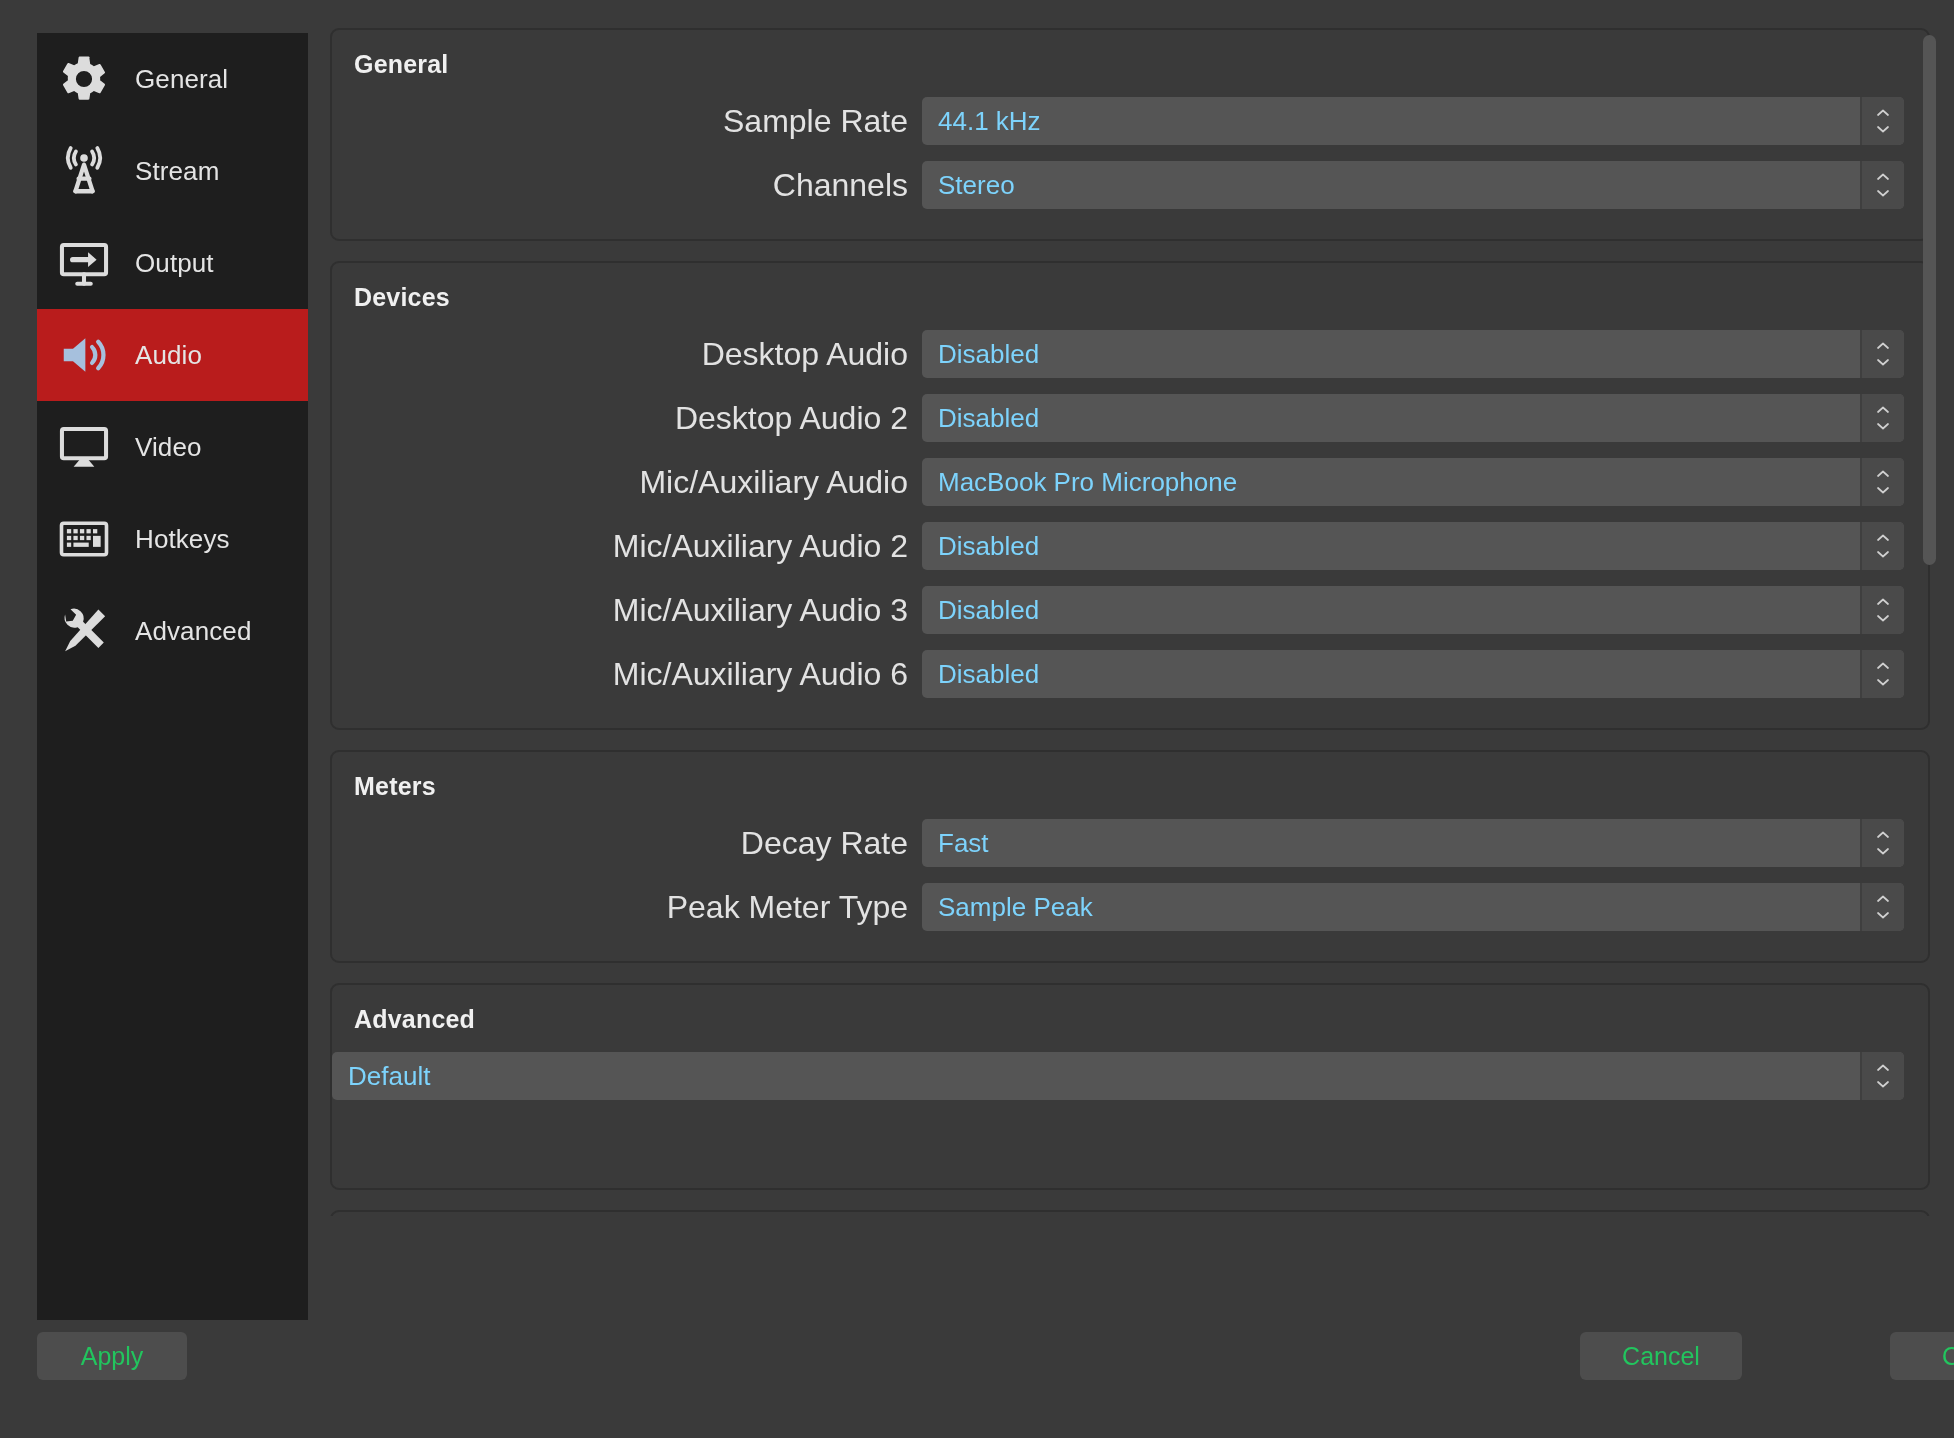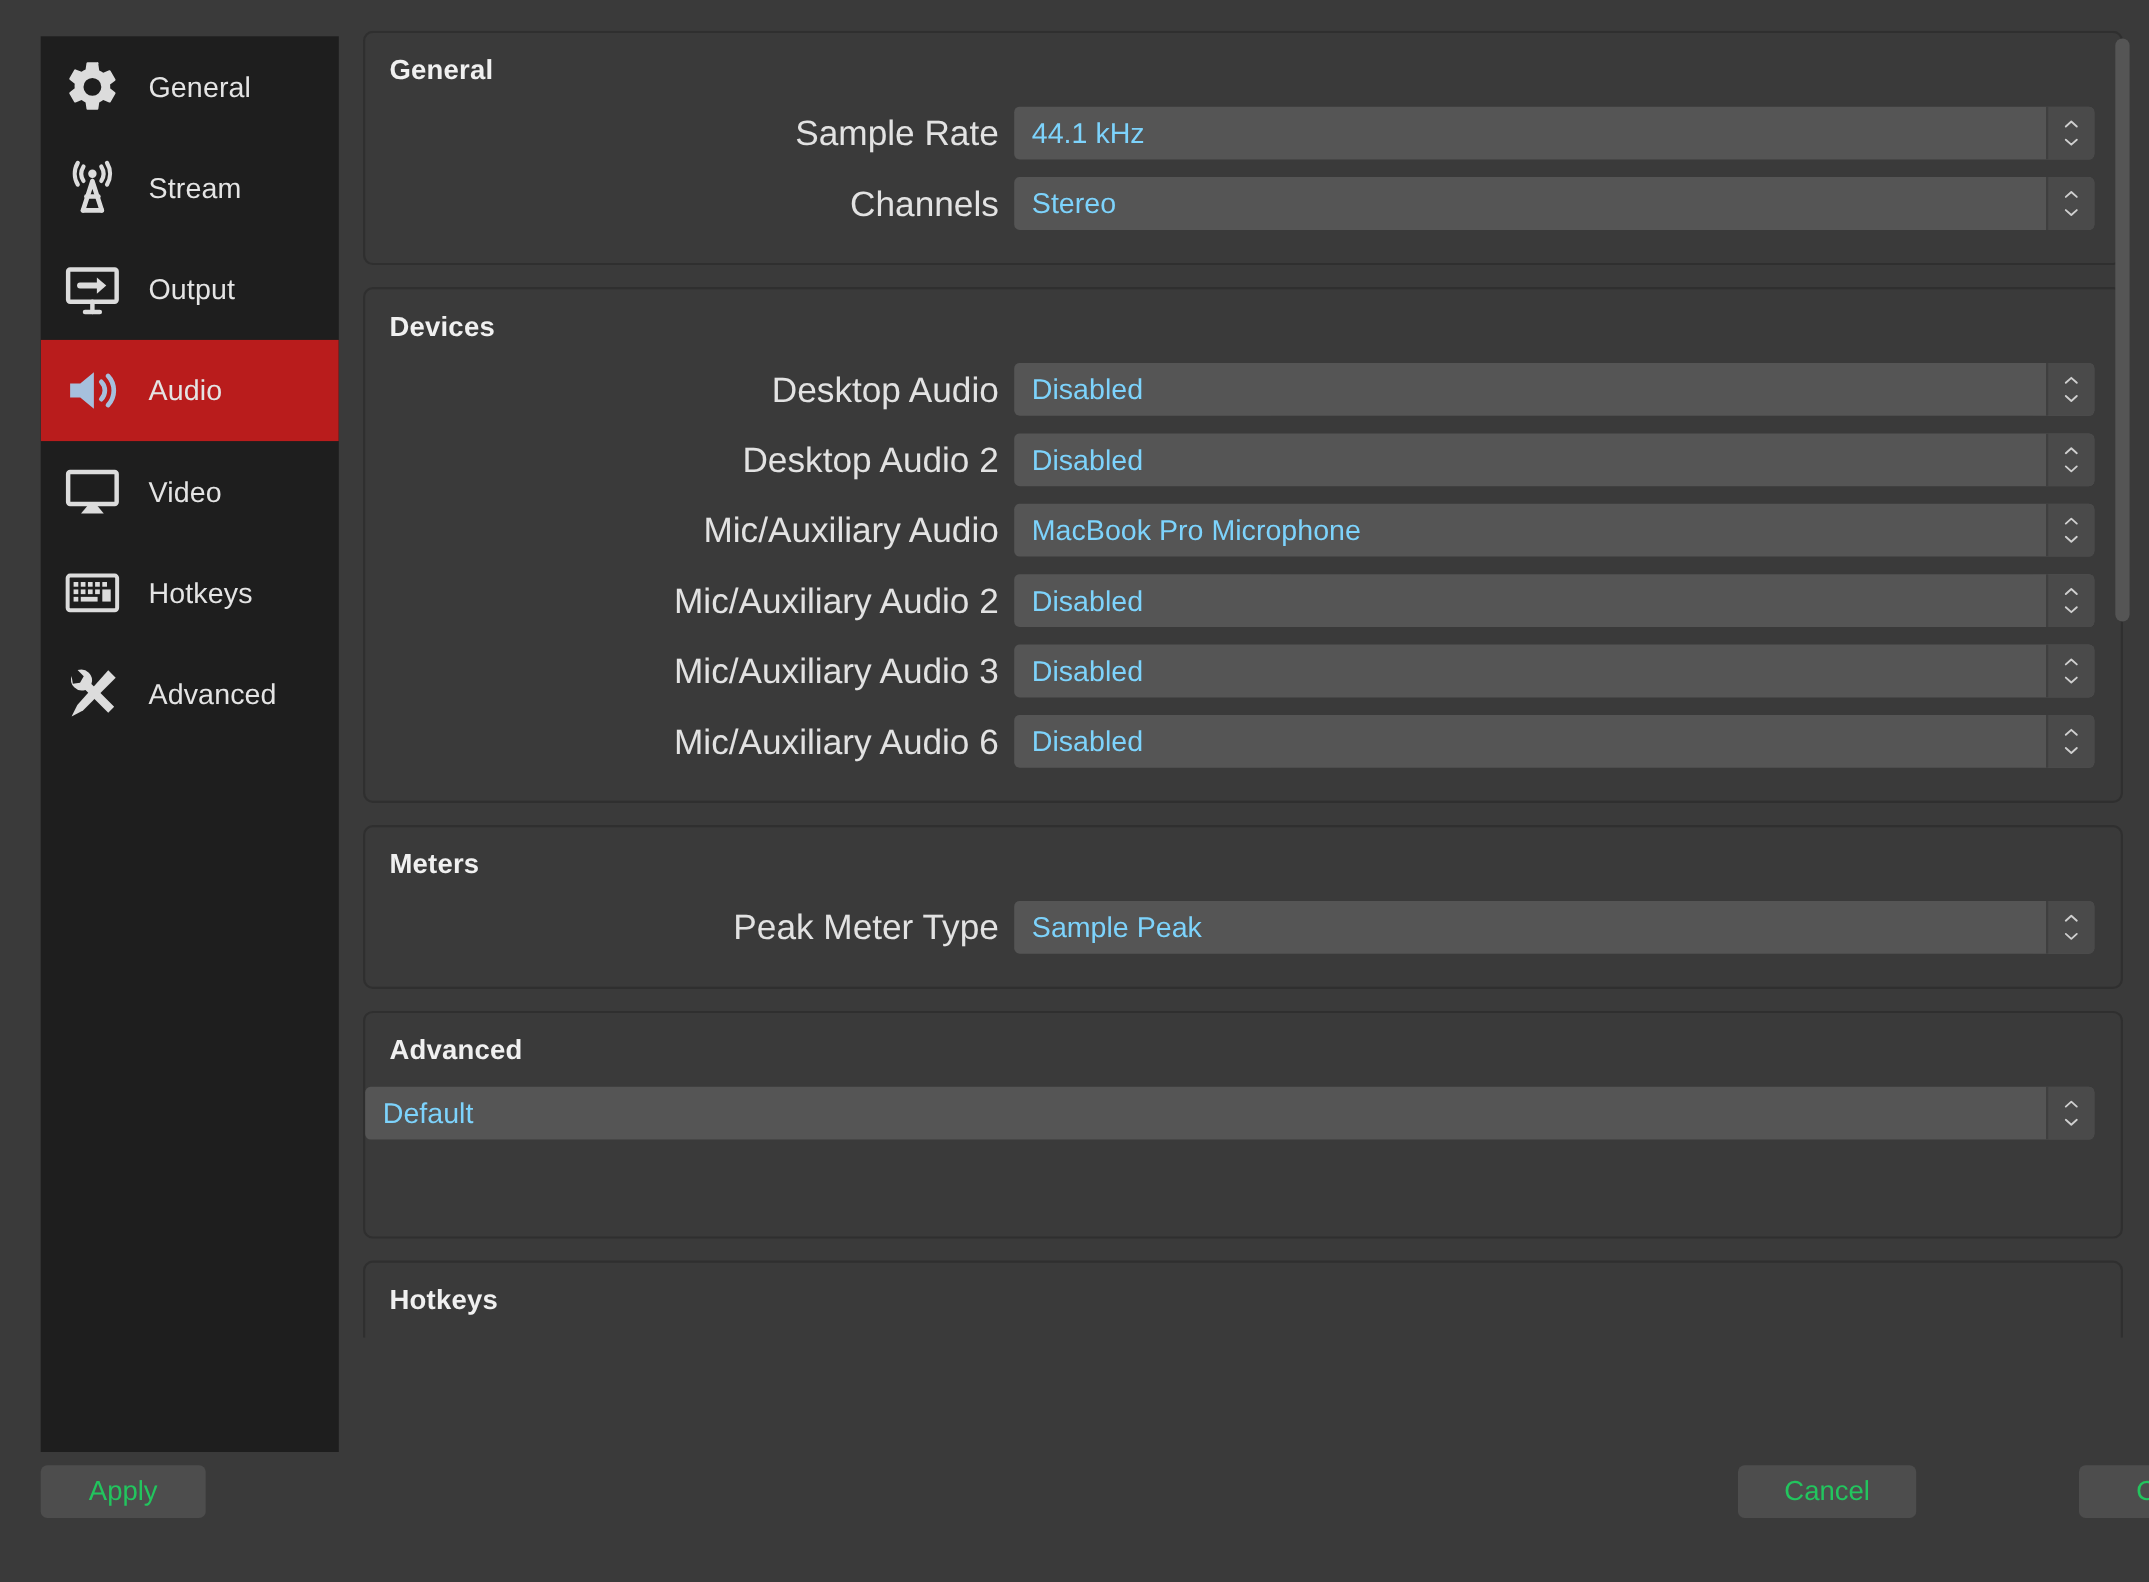--- a/index.html
+++ b/index.html
@@ -416,20 +416,34 @@
               </div>
             </div>
           </div>
         </div>
       </div>
 
       <div class="group">
         <div class="group-title">Meters</div>
         <div class="group-body">
           <div class="row">
+            <div class="row-label">Decay Rate</div>
+            <div class="combo">
+              <div class="combo-value">Fast</div>
+              <div class="combo-stepper">
+                <svg width="18" height="10" viewBox="0 0 18 10" fill="none" stroke="#cfcfcf" stroke-width="1.7" stroke-linecap="round" stroke-linejoin="round">
+                    <path d="M4 7 L9 2.5 L14 7"></path>
+                  </svg>
+                <svg width="18" height="10" viewBox="0 0 18 10" fill="none" stroke="#cfcfcf" stroke-width="1.7" stroke-linecap="round" stroke-linejoin="round">
+                    <path d="M4 3 L9 7.5 L14 3"></path>
+                  </svg>
+              </div>
+            </div>
+          </div>
+          <div class="row">
             <div class="row-label">Peak Meter Type</div>
             <div class="combo">
               <div class="combo-value">Sample Peak</div>
               <div class="combo-stepper">
                 <svg width="18" height="10" viewBox="0 0 18 10" fill="none" stroke="#cfcfcf" stroke-width="1.7" stroke-linecap="round" stroke-linejoin="round">
                     <path d="M4 7 L9 2.5 L14 7"></path>
                   </svg>
                 <svg width="18" height="10" viewBox="0 0 18 10" fill="none" stroke="#cfcfcf" stroke-width="1.7" stroke-linecap="round" stroke-linejoin="round">
                     <path d="M4 3 L9 7.5 L14 3"></path>
                   </svg>

